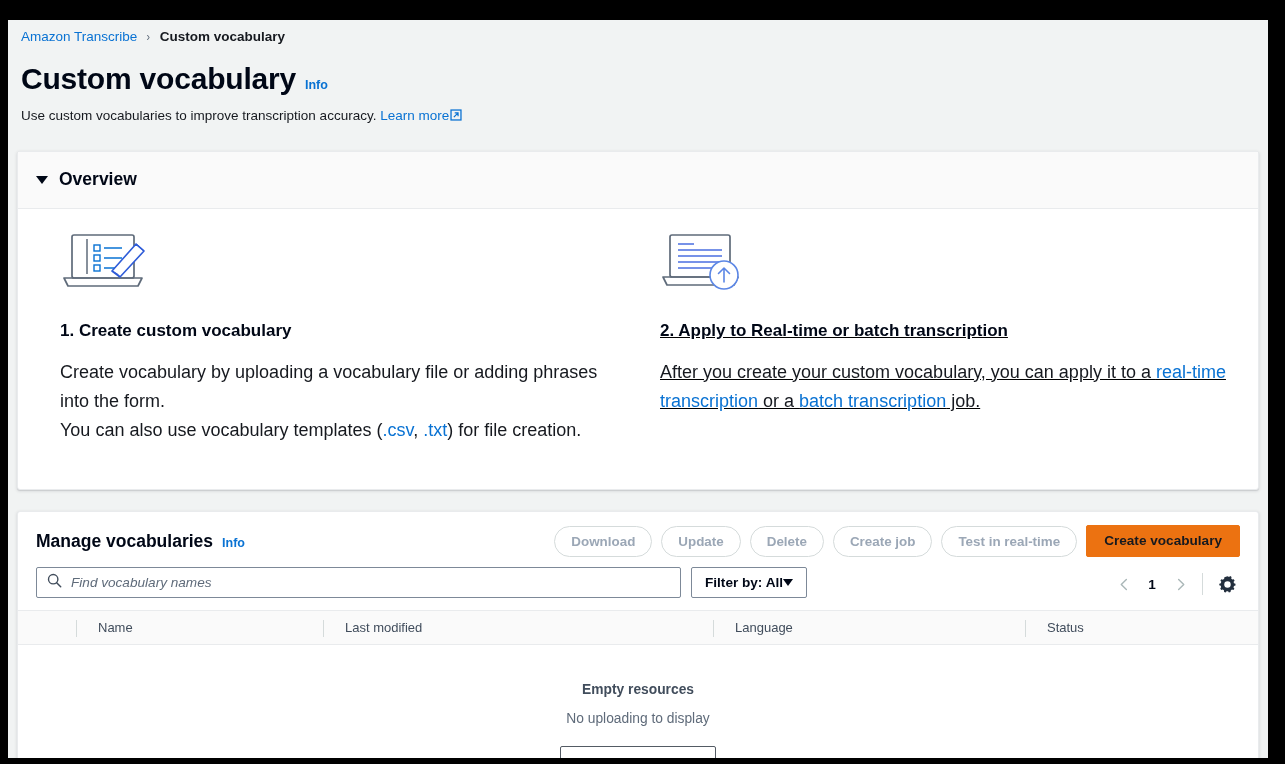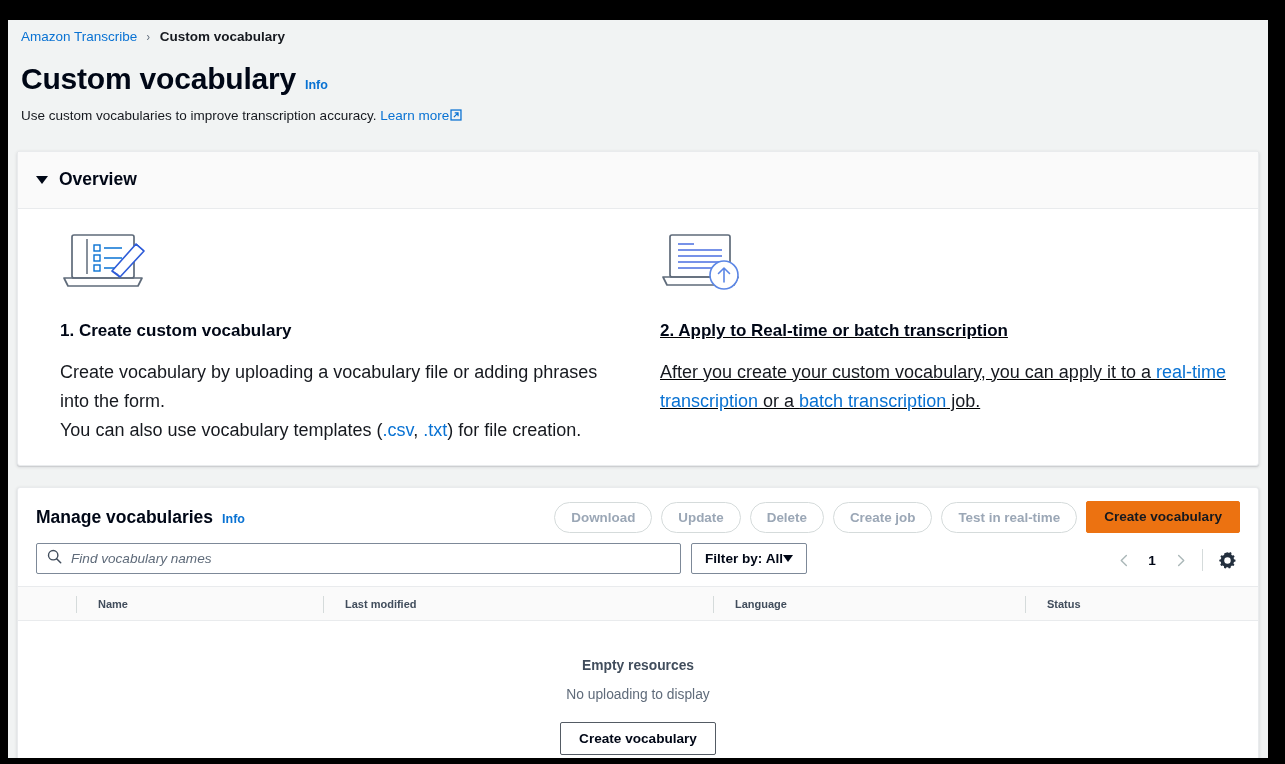--- a/index.html
+++ b/index.html
@@ -116,21 +116,21 @@
   }
   .card-header h2 {
     font-size: 17.5px;
     font-weight: 700;
     color: #000716;
   }
 
   
   .overview-body {
     display: flex;
-    padding: 22px 0 20px 0;
+    padding: 22px 0 44px 0;
   }
   .ov-col { width: 50%; padding: 0 22px 0 42px; }
   .ov-col.second { padding-left: 22px; text-decoration: underline; }
   .ov-icon { height: 68px; margin-bottom: 22px; }
   .ov-title {
     font-size: 17px;
     font-weight: 700;
     color: #000716;
     margin-bottom: 17px;
   }
@@ -272,22 +272,22 @@
   
   .table-head {
     display: flex;
     background: #fafafa;
     border-top: 1px solid #e9ebed;
     border-bottom: 1px solid #e9ebed;
     height: 35px;
     align-items: center;
   }
   .th {
-    font-size: 11px;
-    font-weight: 700;
+    font-size: 13px;
+    font-weight: 400;
     color: #414d5c;
     position: relative;
     padding-left: 22px;
     display: flex;
     align-items: center;
     height: 100%;
   }
   .th::before {
     content: "";
     position: absolute;

